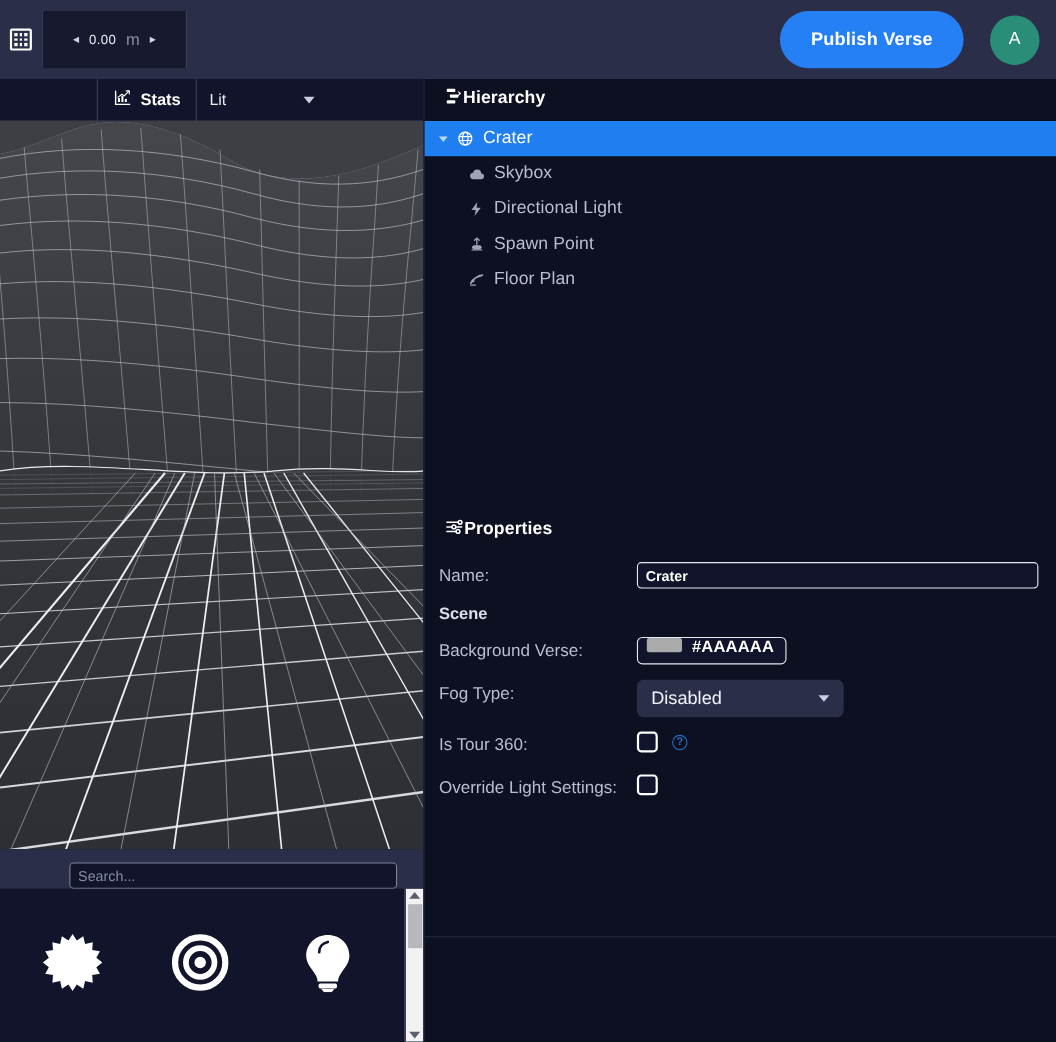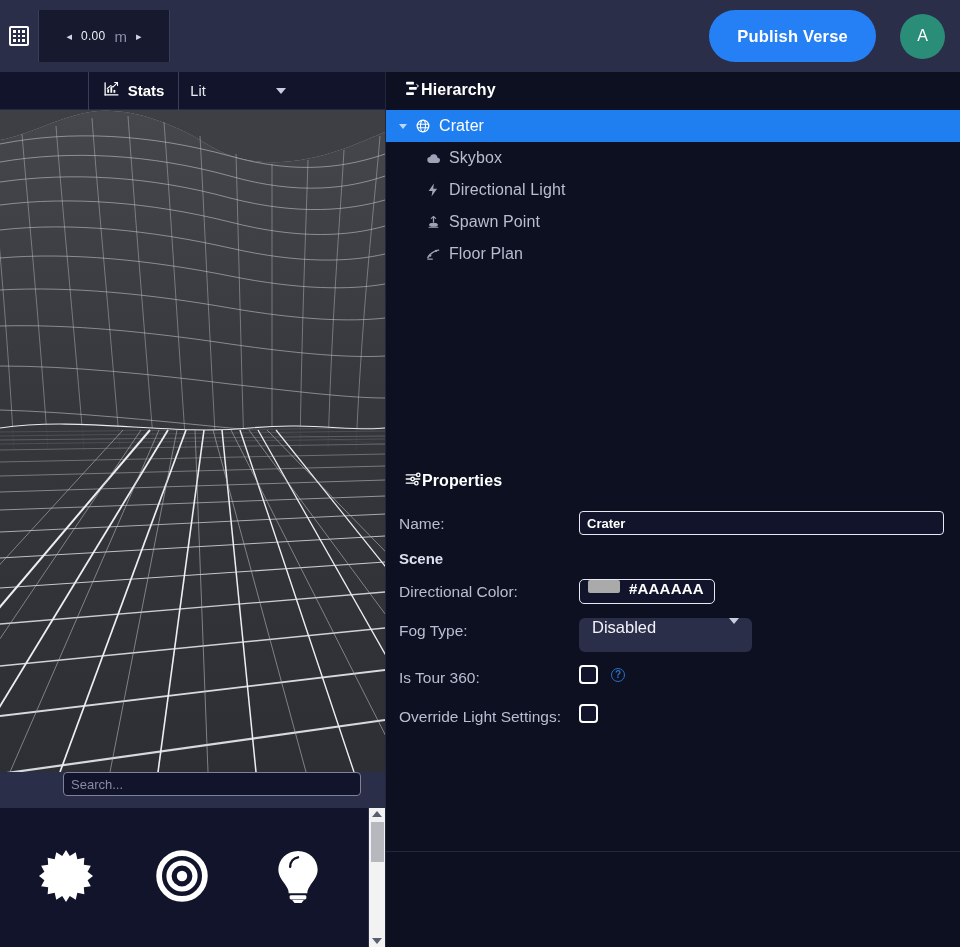--- a/index.html
+++ b/index.html
@@ -173,21 +173,21 @@
     width: 100%; height: 100%;
   }
 
   
   .asset-search-bar {
     position: absolute;
     top: 772px; left: 0;
     width: 385px; height: 36px;
     background: #2b2e48;
     display: flex;
-    align-items: flex-start;
+    align-items: flex-end;
   }
   .asset-search-input {
     margin-left: 63px;
     width: 298px;
     height: 24px;
     background: #11142a;
     border: 1px solid #7d8199;
     border-radius: 4px;
     color: #e8eaf3;
     font-size: 13px;
@@ -380,27 +380,27 @@
     border-radius: 2px;
   }
   .color-hex {
     color: #ffffff;
     font-size: 15px;
     font-weight: bold;
     letter-spacing: .2px;
   }
 
   .fog-select {
-    width: 173px;
+    width: 188px;
     height: 34px;
     background: #2b2e48;
     border: none;
     border-radius: 6px;
     display: flex;
-    align-items: flex-start;
+    align-items: center;
     justify-content: space-between;
     padding: 0 13px;
     cursor: pointer;
   }
   .fog-value { color: #f2f3f9; font-size: 16.5px; }
 
   .checkbox {
     width: 19px; height: 19px;
     border: 2px solid #ffffff;
     border-radius: 4px;
@@ -740,21 +740,21 @@
         <span class="prop-label">Name:</span>
         <span class="prop-field">
           <input class="name-input" type="text" value="Crater" style="">
         </span>
       </div>
 
       <div class="section-title">Scene</div>
 
 
       <div class="prop-row">
-        <span class="prop-label">Directional Color:</span>
+        <span class="prop-label">Background Verse:</span>
         <span class="prop-field">
           <span class="color-field">
             <span class="color-swatch"></span>
             <span class="color-hex">#AAAAAA</span>
           </span>
         </span>
       </div>
 
       <div class="prop-row">
         <span class="prop-label">Fog Type:</span>

